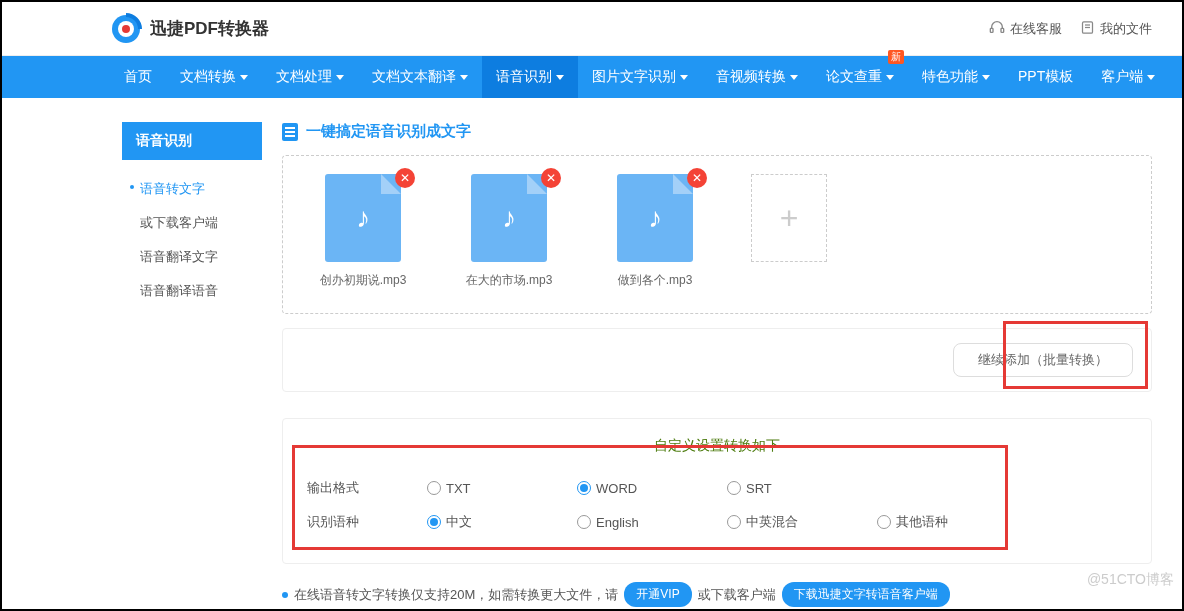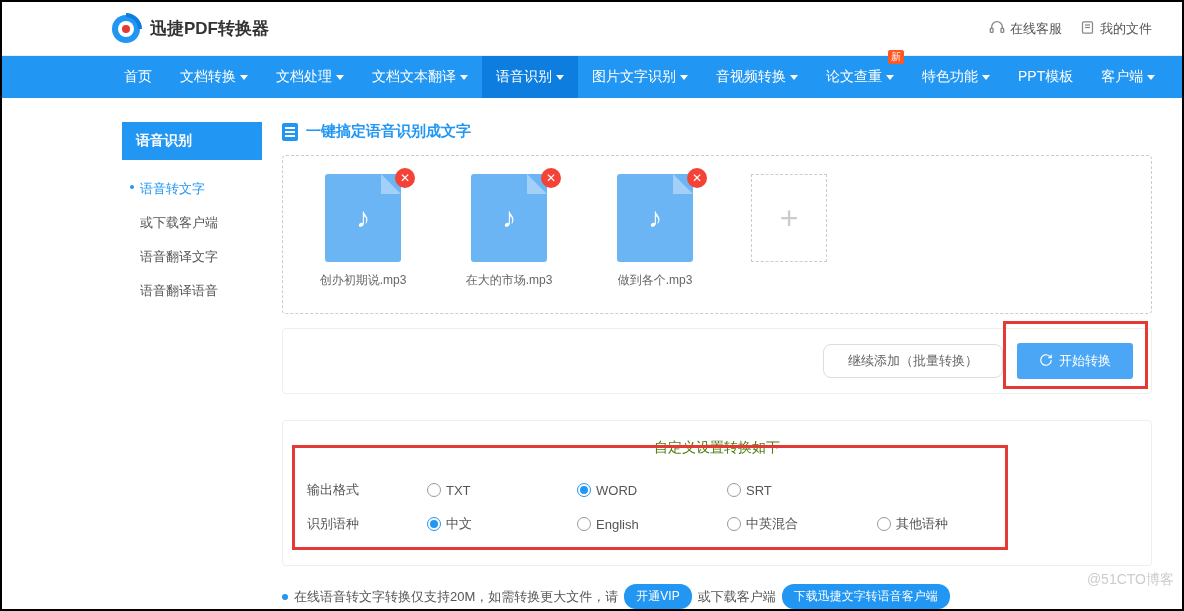--- a/index.html
+++ b/index.html
@@ -177,29 +177,20 @@
           <div class="del-btn">✕</div>
           <div class="file-name">做到各个.mp3</div>
         </div>
         <div>
           <div class="add-box">+</div>
         </div>
       </div>
     <div class="status-bar">
       <div class="status-right">
         <div class="add-more">继续添加（批量转换）</div>
-        <div class="convert-btn">
-          <span>
-            <svg width="14" height="14" viewBox="0 0 24 24" fill="none" stroke="#fff" stroke-width="2">
-                <path d="M21 12a9 9 0 1 1-3-6.7L21 8"></path>
-                <polyline points="21 3 21 8 16 8"></polyline>
-              </svg>
-          </span>
-          <span>开始转换</span>
-        </div>
       </div>
     </div>
     <div class="red-box1"></div>
 
     <div class="settings">
       <div class="settings-title">自定义设置转换如下</div>
       <div class="set-row">
         <div class="set-label">输出格式</div>
         <div class="opts" id="fmtopts">
             <label class="opt">

